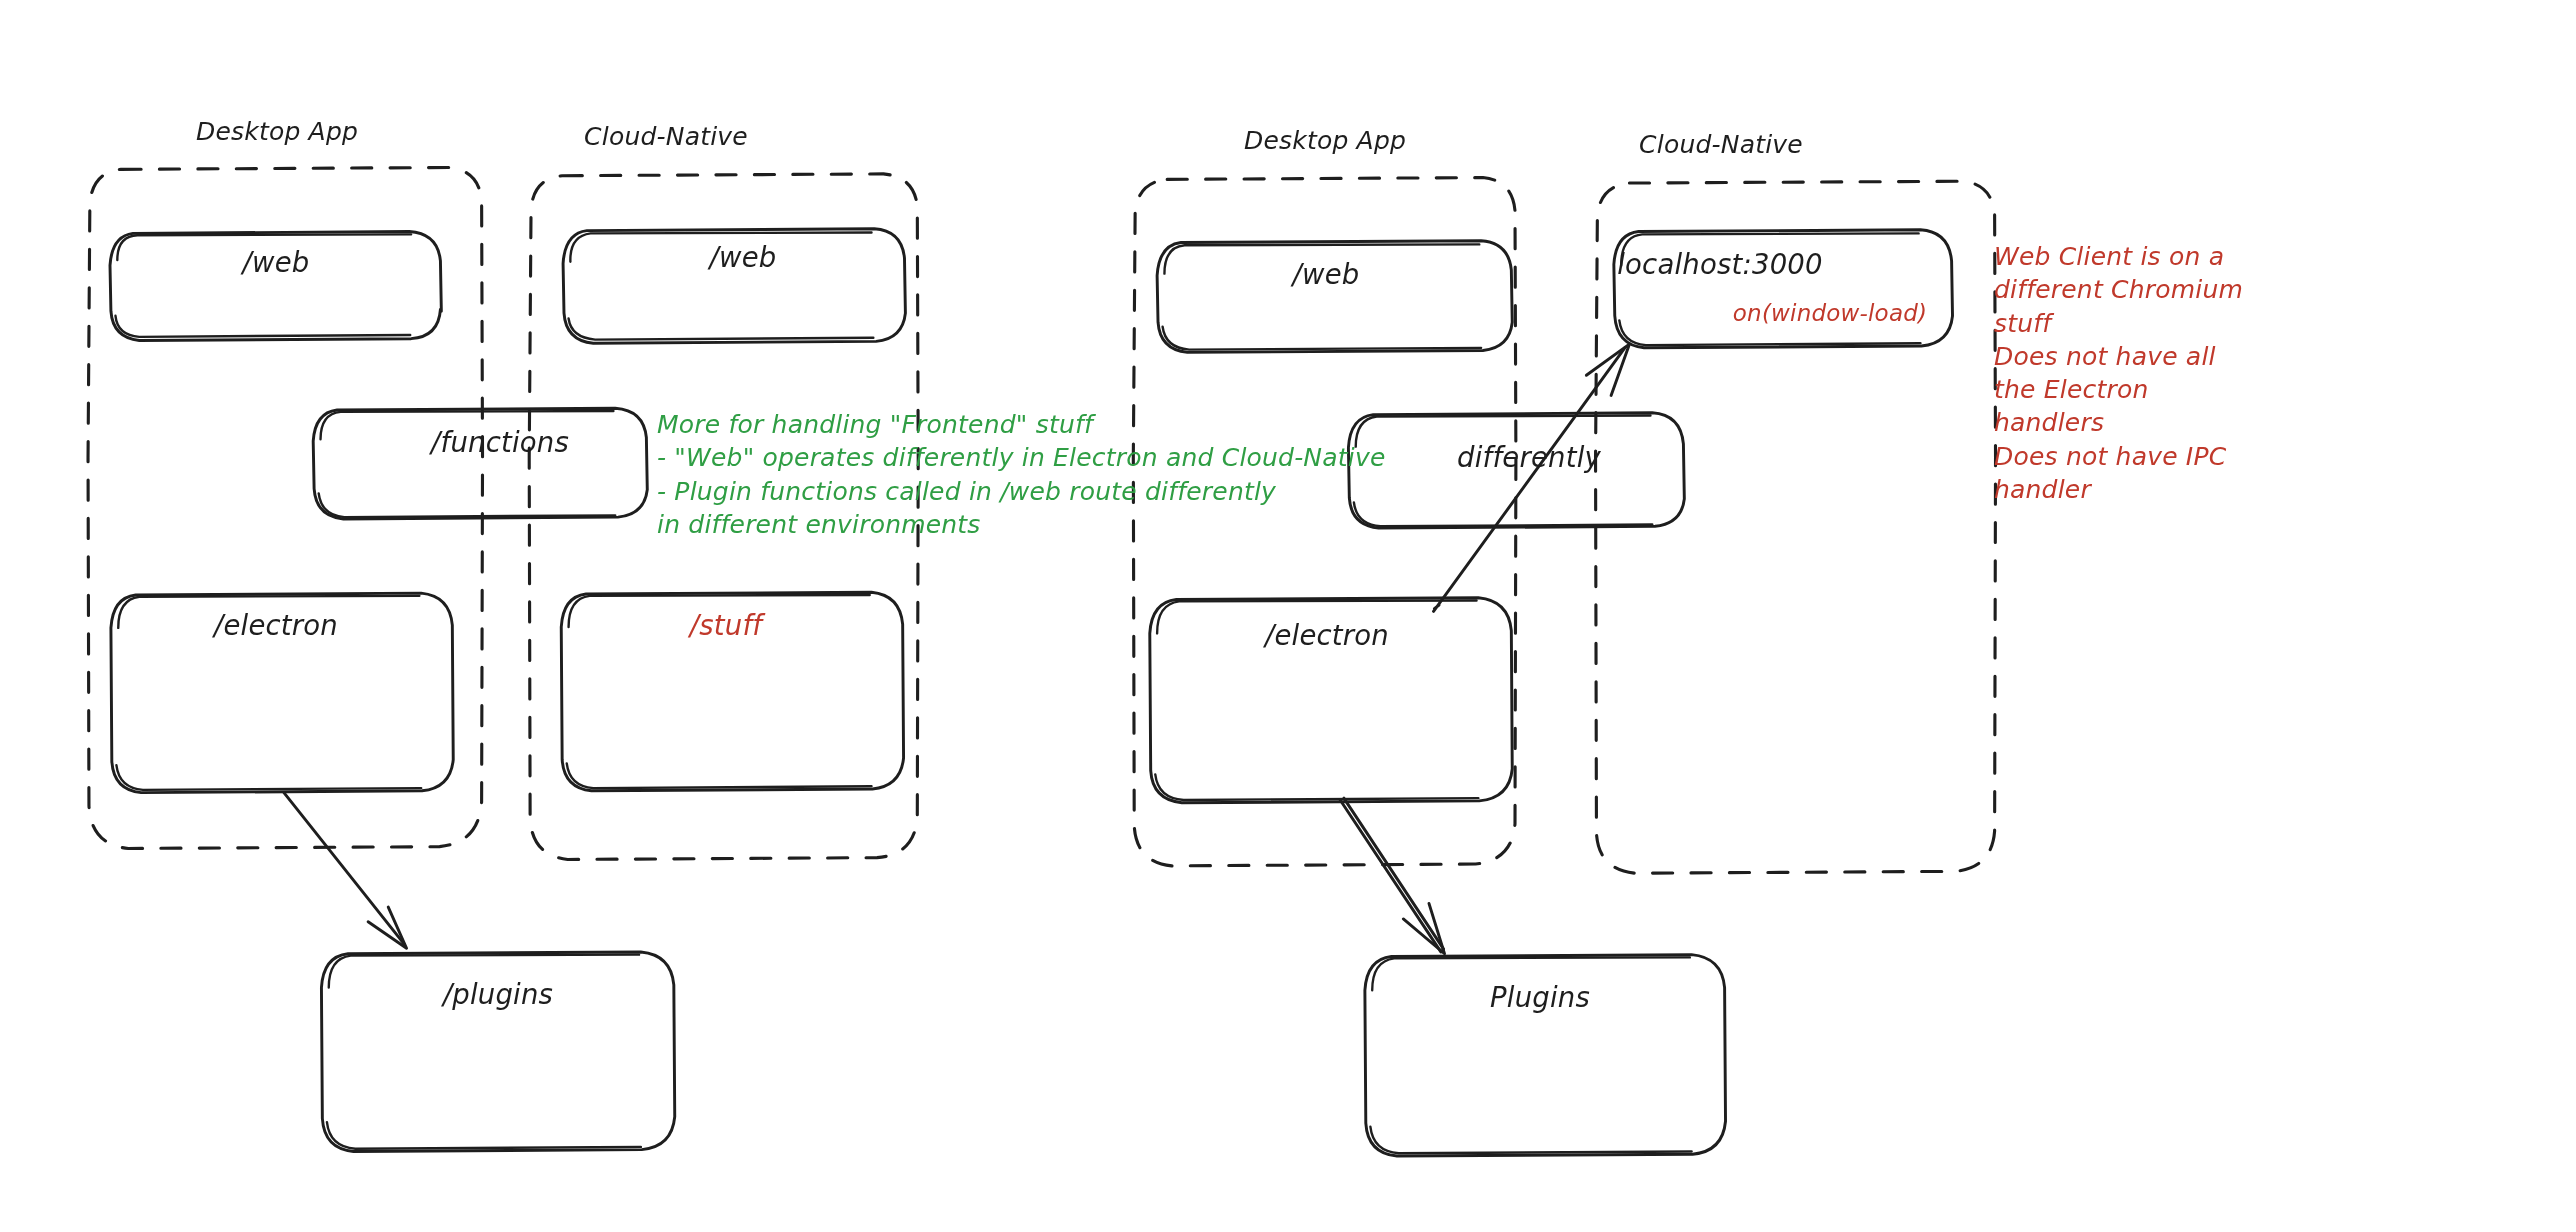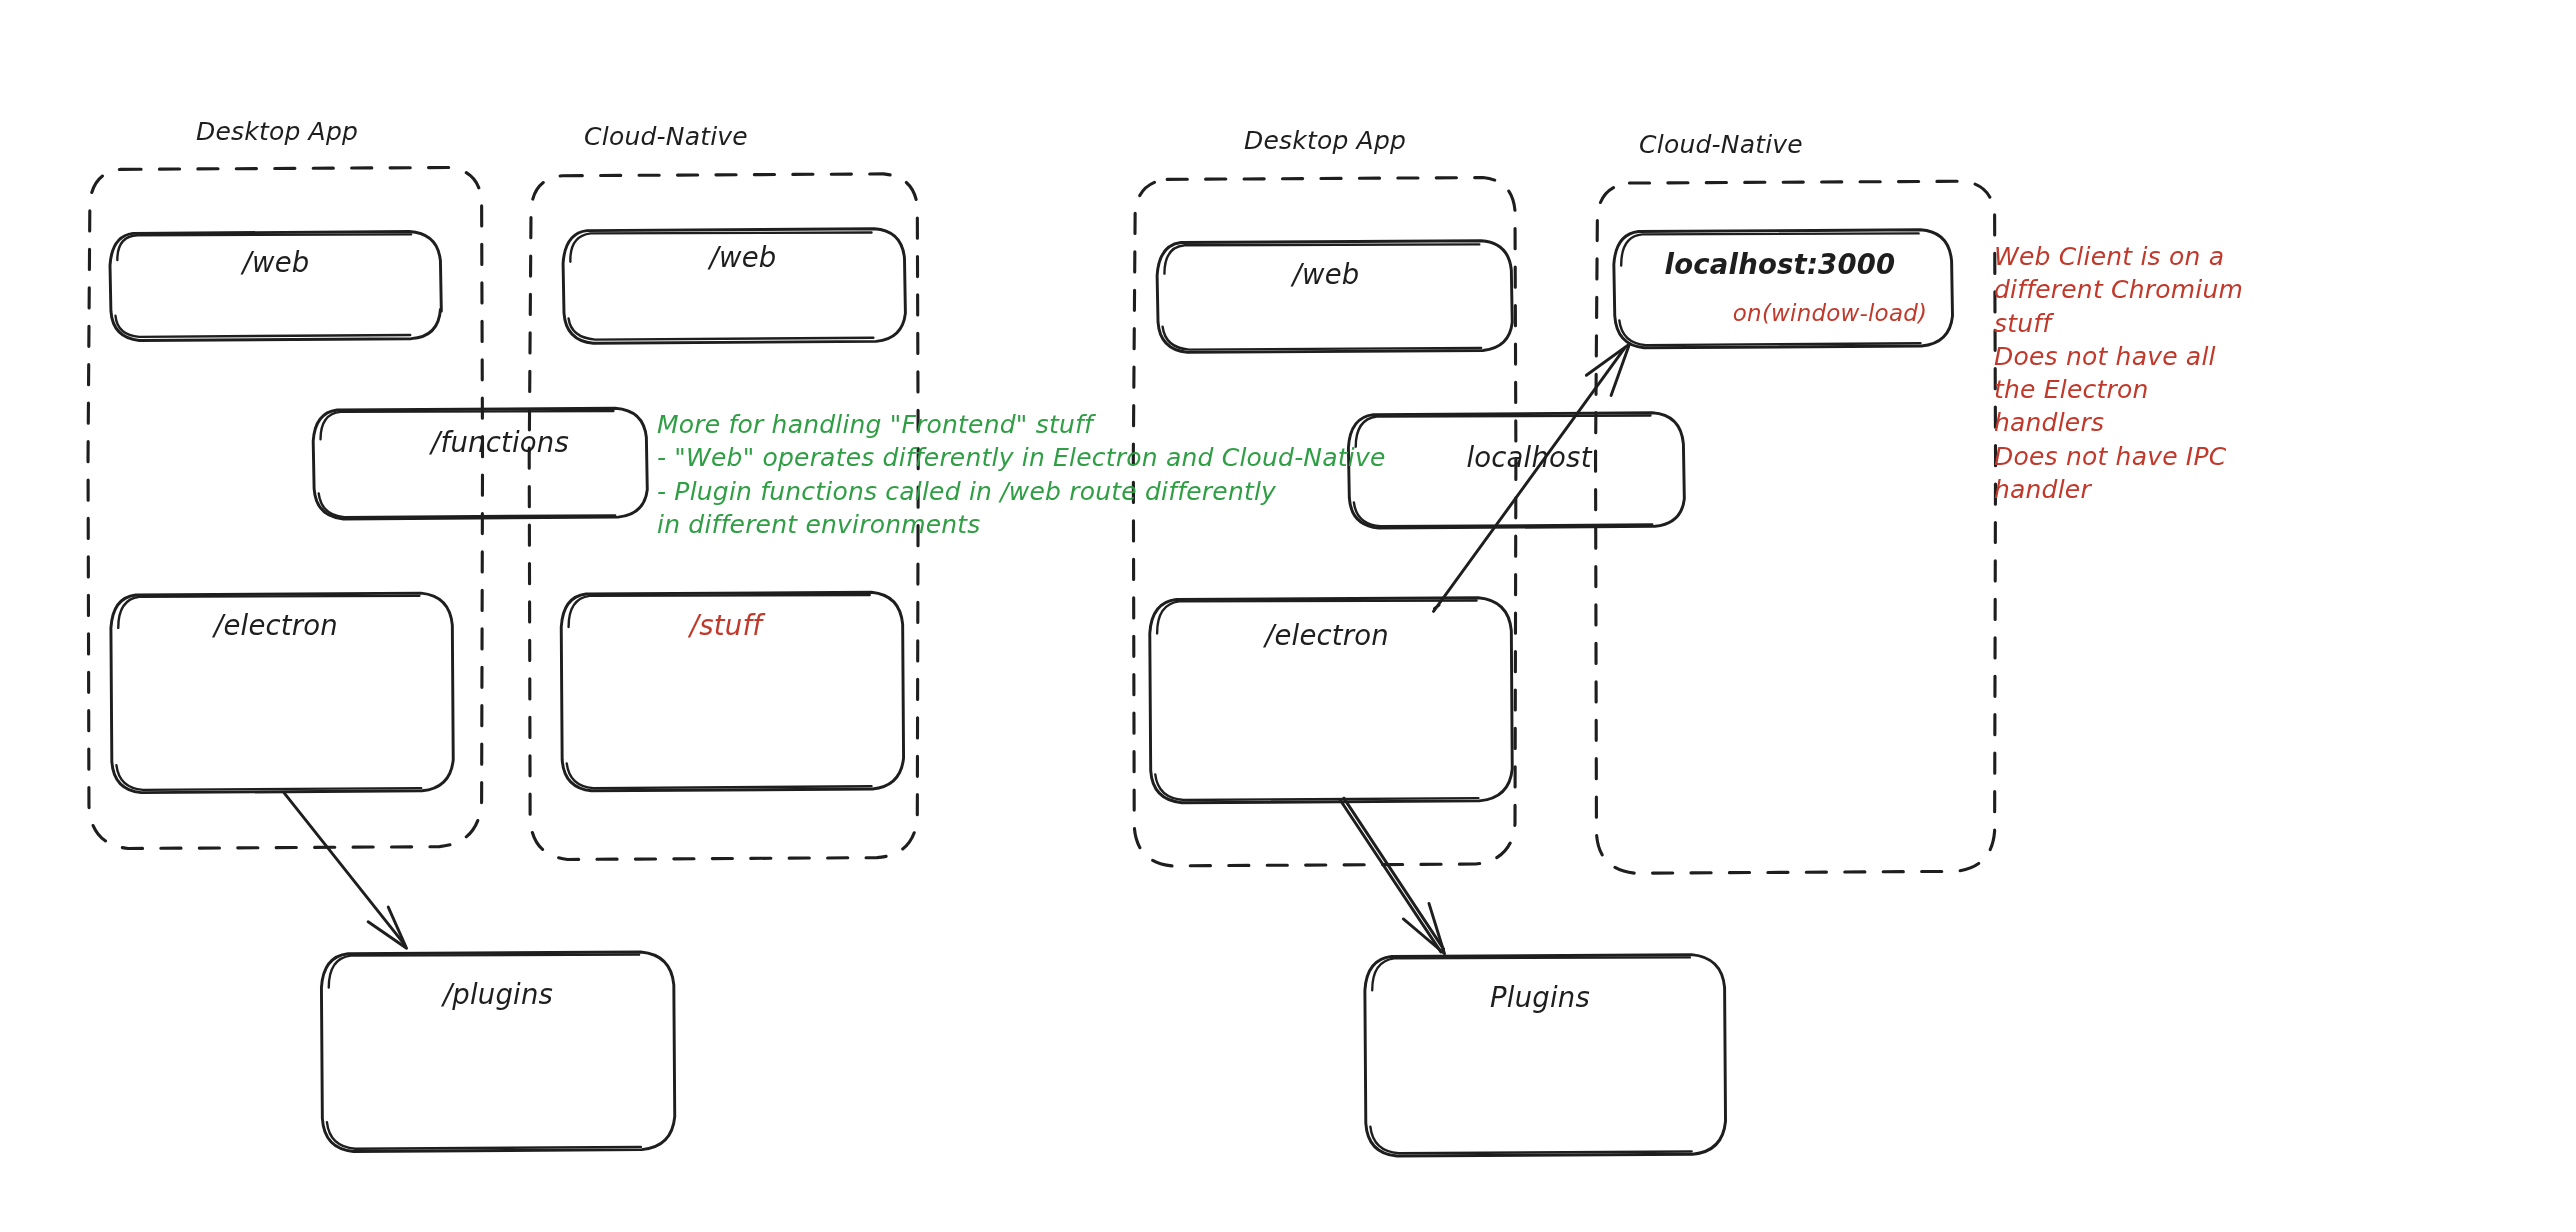--- a/index.html
+++ b/index.html
@@ -164,23 +164,23 @@
 
   <div class="txt note note-green" style="left:657px; top:408px;">More for handling "Frontend" stuff
 - "Web" operates differently in Electron and Cloud-Native
 - Plugin functions called in /web route differently
 in different environments</div>
 
   <div class="txt group-label" style="left:1325px; top:128px;">Desktop App</div>
   <div class="txt group-label" style="left:1721px; top:132px;">Cloud-Native</div>
 
   <div class="txt box-label" style="left:1326px; top:261px;">/web</div>
-  <div class="txt box-label" style="left:1780px; top:251px;font-weight:bold;">localhost:3000</div>
+  <div class="txt box-label" style="left:1720px; top:251px;">localhost:3000</div>
   <div class="txt box-sublabel label-red" style="left:1830px; top:302px;">on(window-load)</div>
-  <div class="txt box-label" style="left:1529px; top:444px;">localhost</div>
+  <div class="txt box-label" style="left:1529px; top:444px;">differently</div>
   <div class="txt box-label" style="left:1327px; top:622px;">/electron</div>
   <div class="txt box-label" style="left:1540px; top:984px;">Plugins</div>
 
   <div class="txt note note-red" style="left:1994px; top:240px;">Web Client is on a different Chromium stuff
 Does not have all the Electron handlers
 Does not have IPC handler</div>
 
 </div>
 
 

